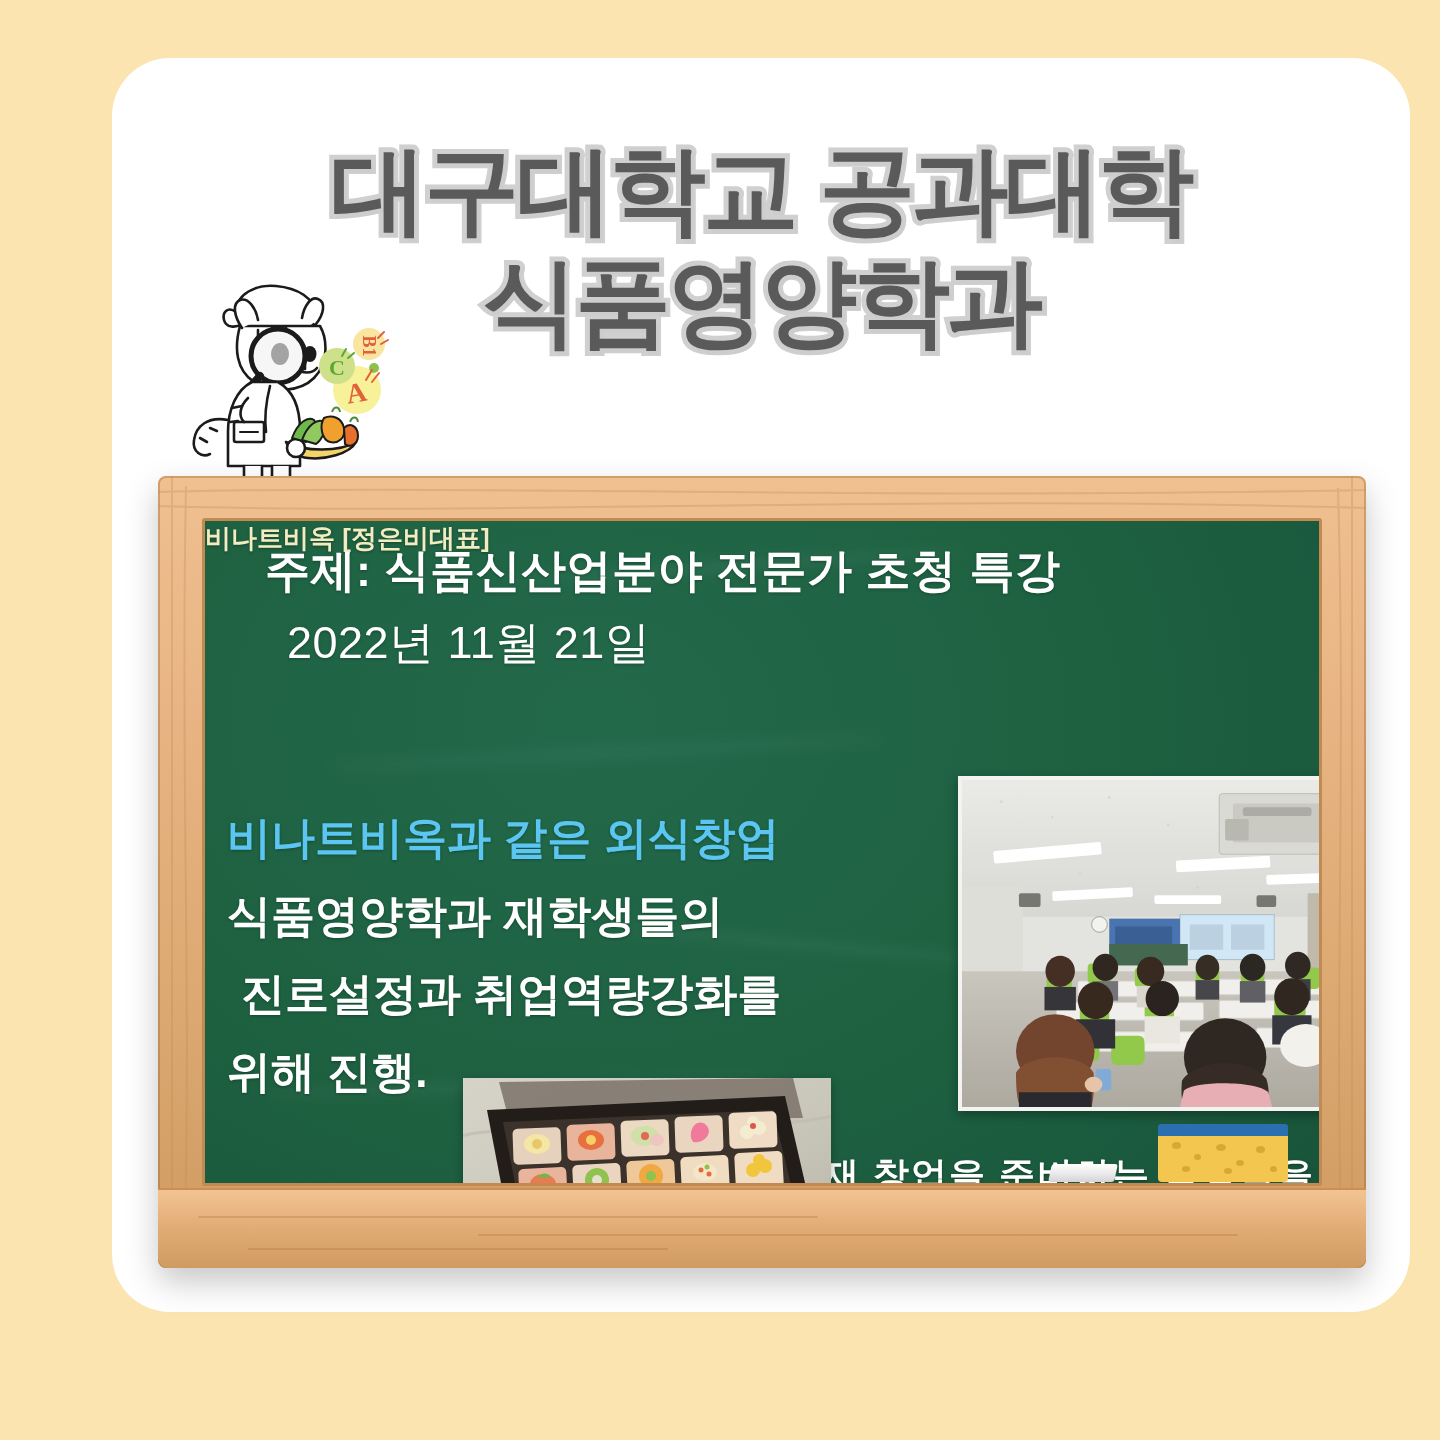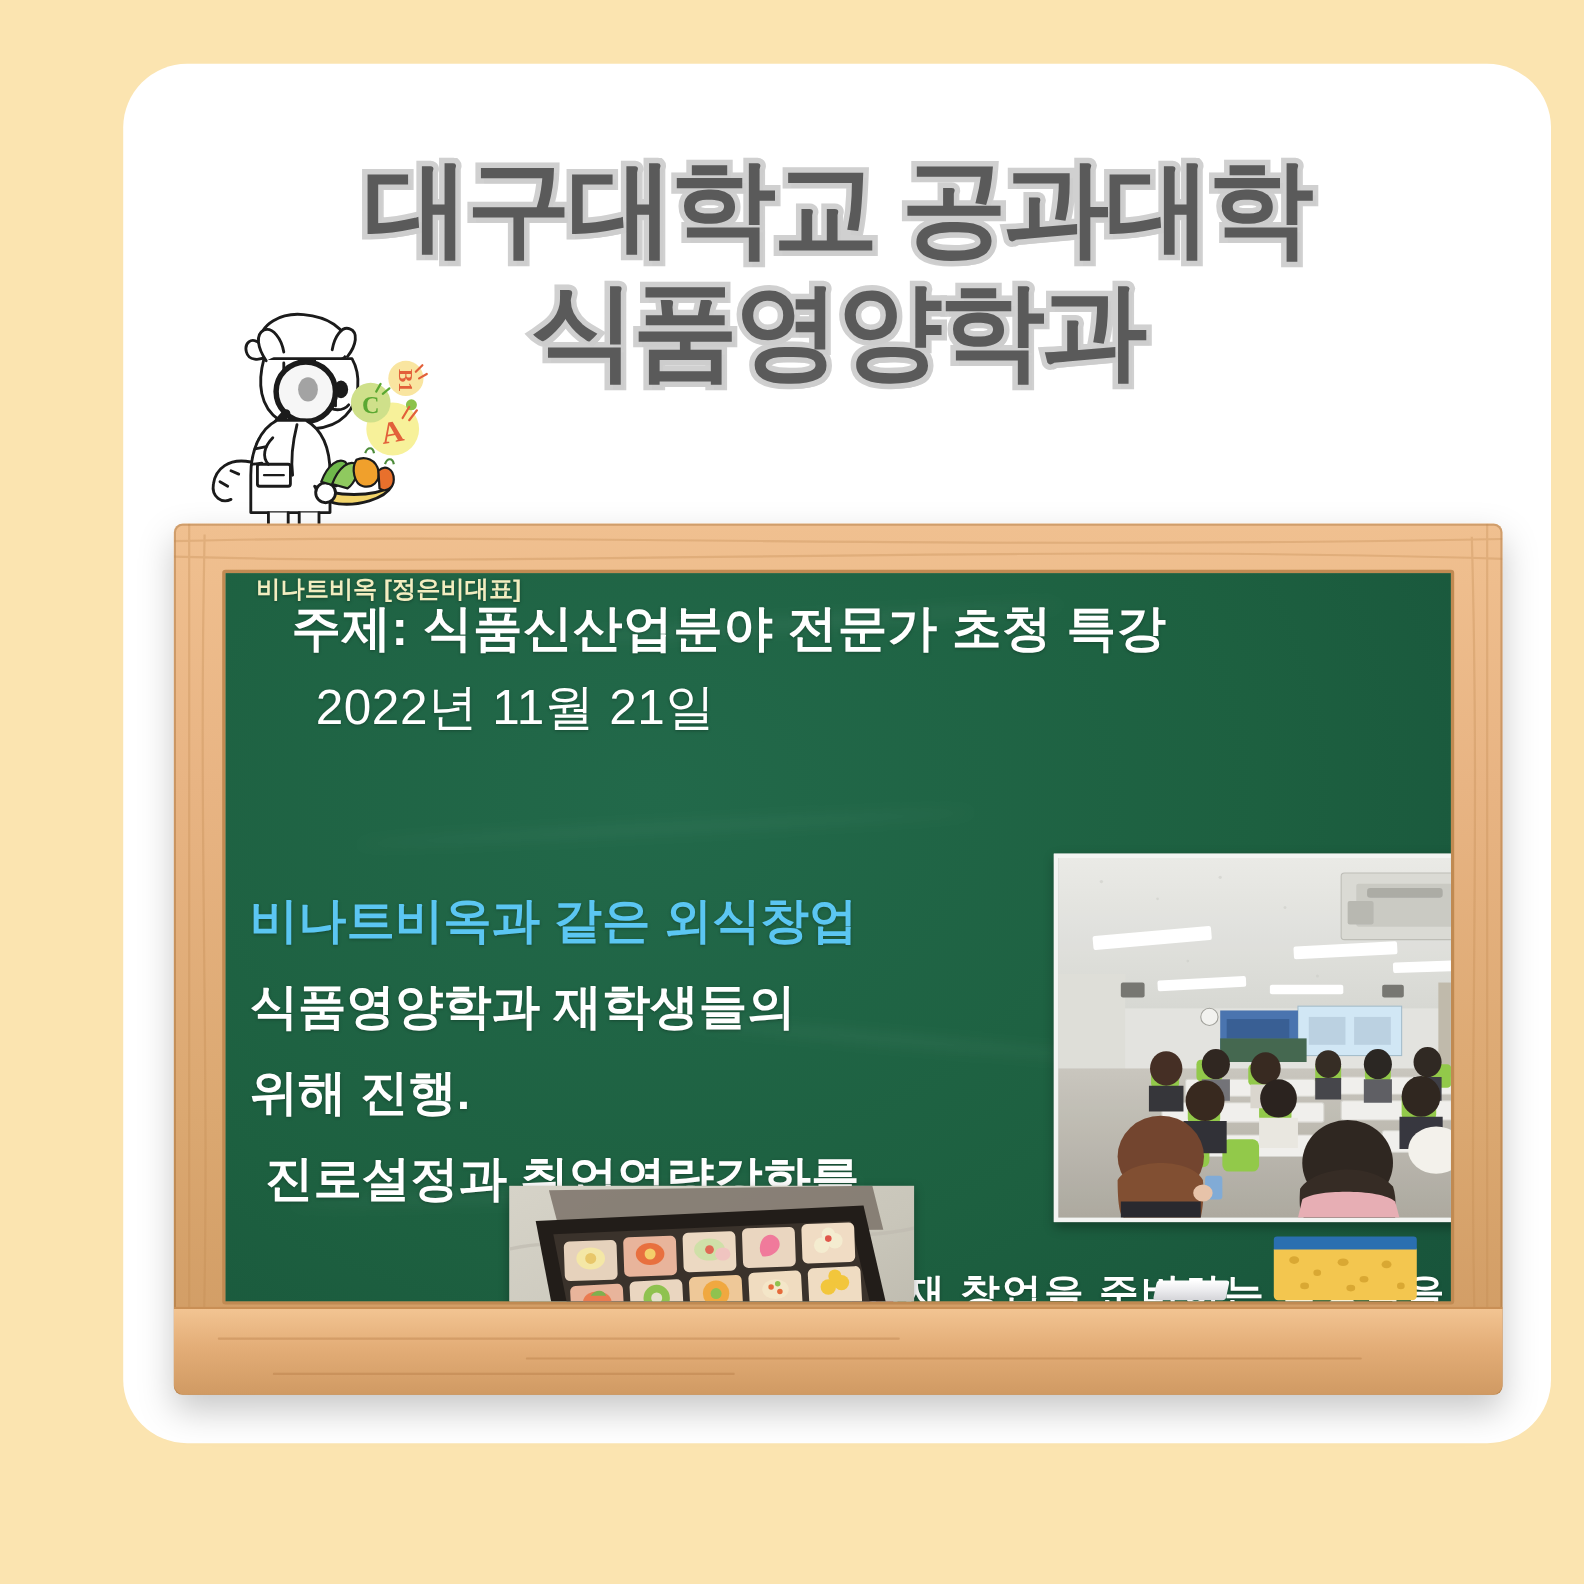--- a/index.html
+++ b/index.html
@@ -210,25 +210,24 @@
   #date-line {
     left: 82px;
     top: 92px;
     font-size: 45px;
     font-weight: 400;
   }
 
   #guest-label {
     left: 748px;
     top: 182px;
-    font-size: 22px;
+    font-size: 26px;
     font-weight: 600;
     color: #f2edc0;
     text-shadow: 0 1px 3px rgba(0,0,0,0.35);
-    padding-left: 28px;
   }
 
   #body-block {
     position: absolute;
     left: 22px;
     top: 278px;
     width: 680px;
   }
 
   .body-line {
@@ -416,22 +415,22 @@
 
       <div class="board-text" id="topic-line">주제: 식품신산업분야 전문가 초청 특강</div>
 
       <div class="board-text" id="date-line">2022년 11월 21일</div>
 
       <div id="guest-label">비나트비옥 [정은비대표]</div>
 
       <div id="body-block">
         <div class="body-line accent">비나트비옥과 같은 외식창업</div>
         <div class="body-line">식품영양학과 재학생들의</div>
+        <div class="body-line indent1"> 진로설정과 취업역량강화를</div>
         <div class="body-line">위해 진행.</div>
-        <div class="body-line indent1"> 진로설정과 취업역량강화를</div>
       </div>
 
       <div id="red-star">
         <svg viewBox="0 0 86 84" width="86" height="84">
           <path d="M44 6 L24 70 L74 30 L12 30 L62 70 Z" fill="none" stroke="#e8232a" stroke-width="7" stroke-linecap="round" stroke-linejoin="round"></path>
         </svg>
       </div>
 
       <div id="footer-note">현재 창업을 준비하는 학생들을 도움.</div>
 

